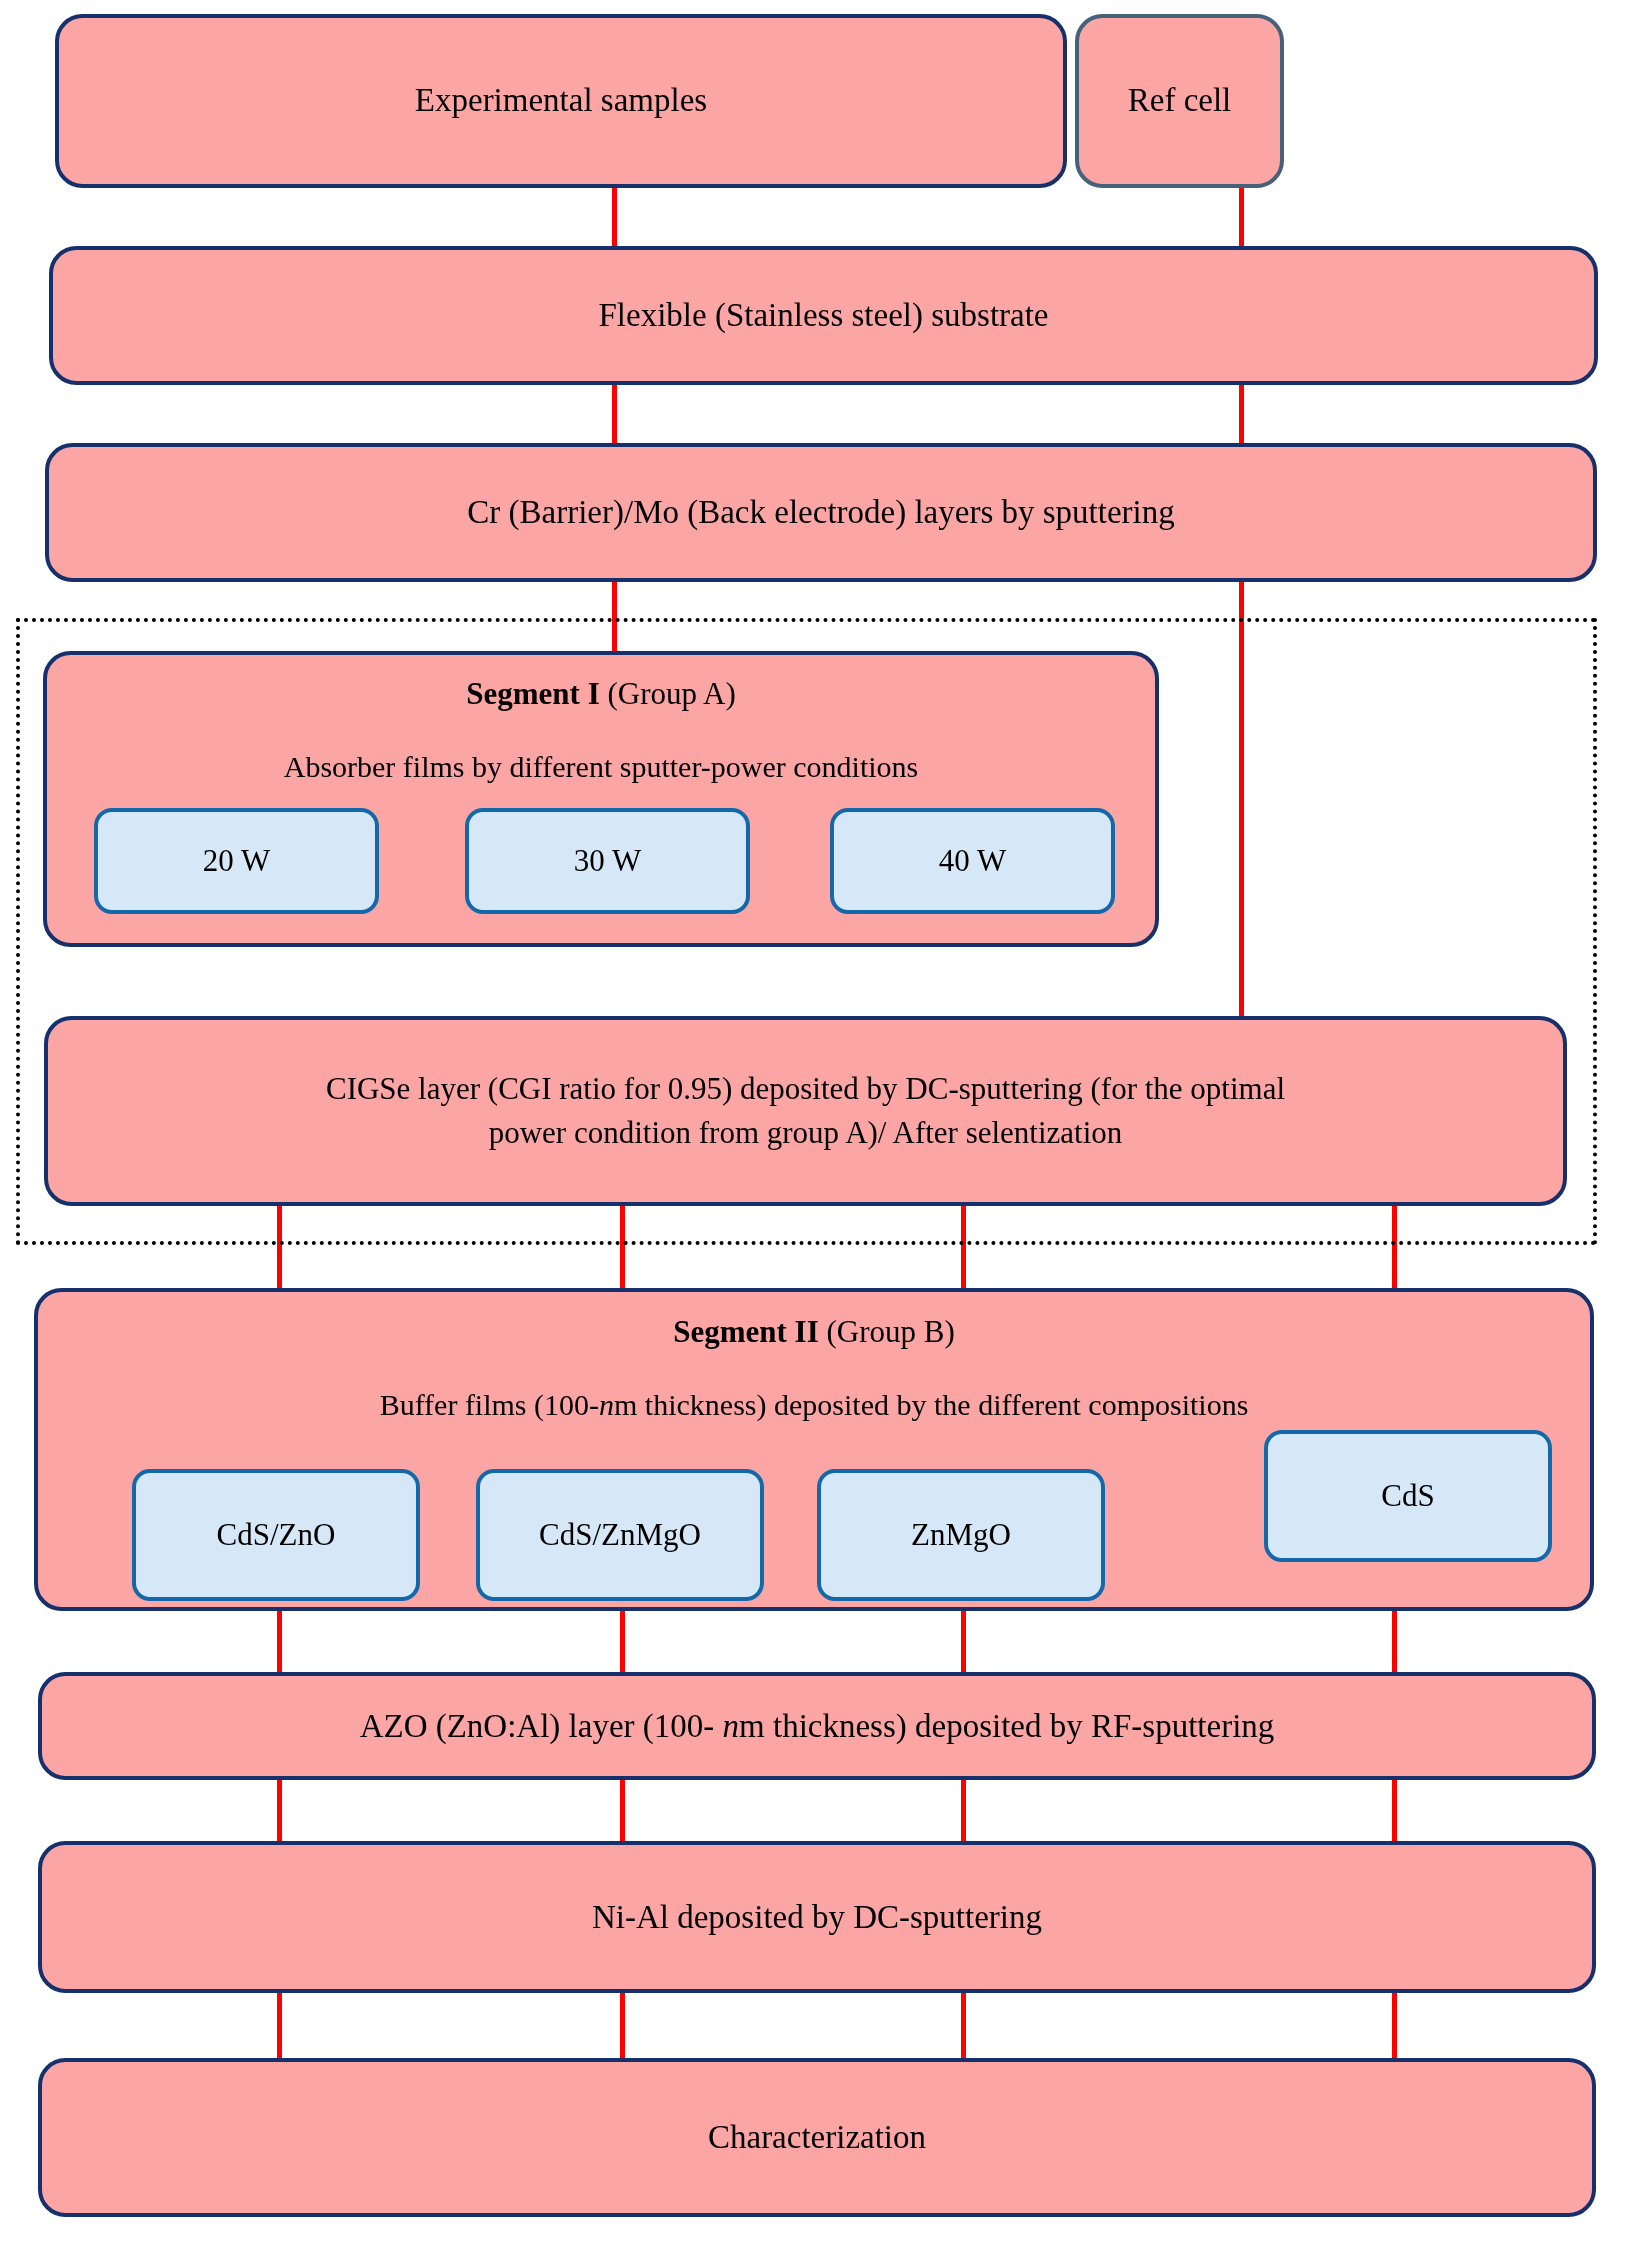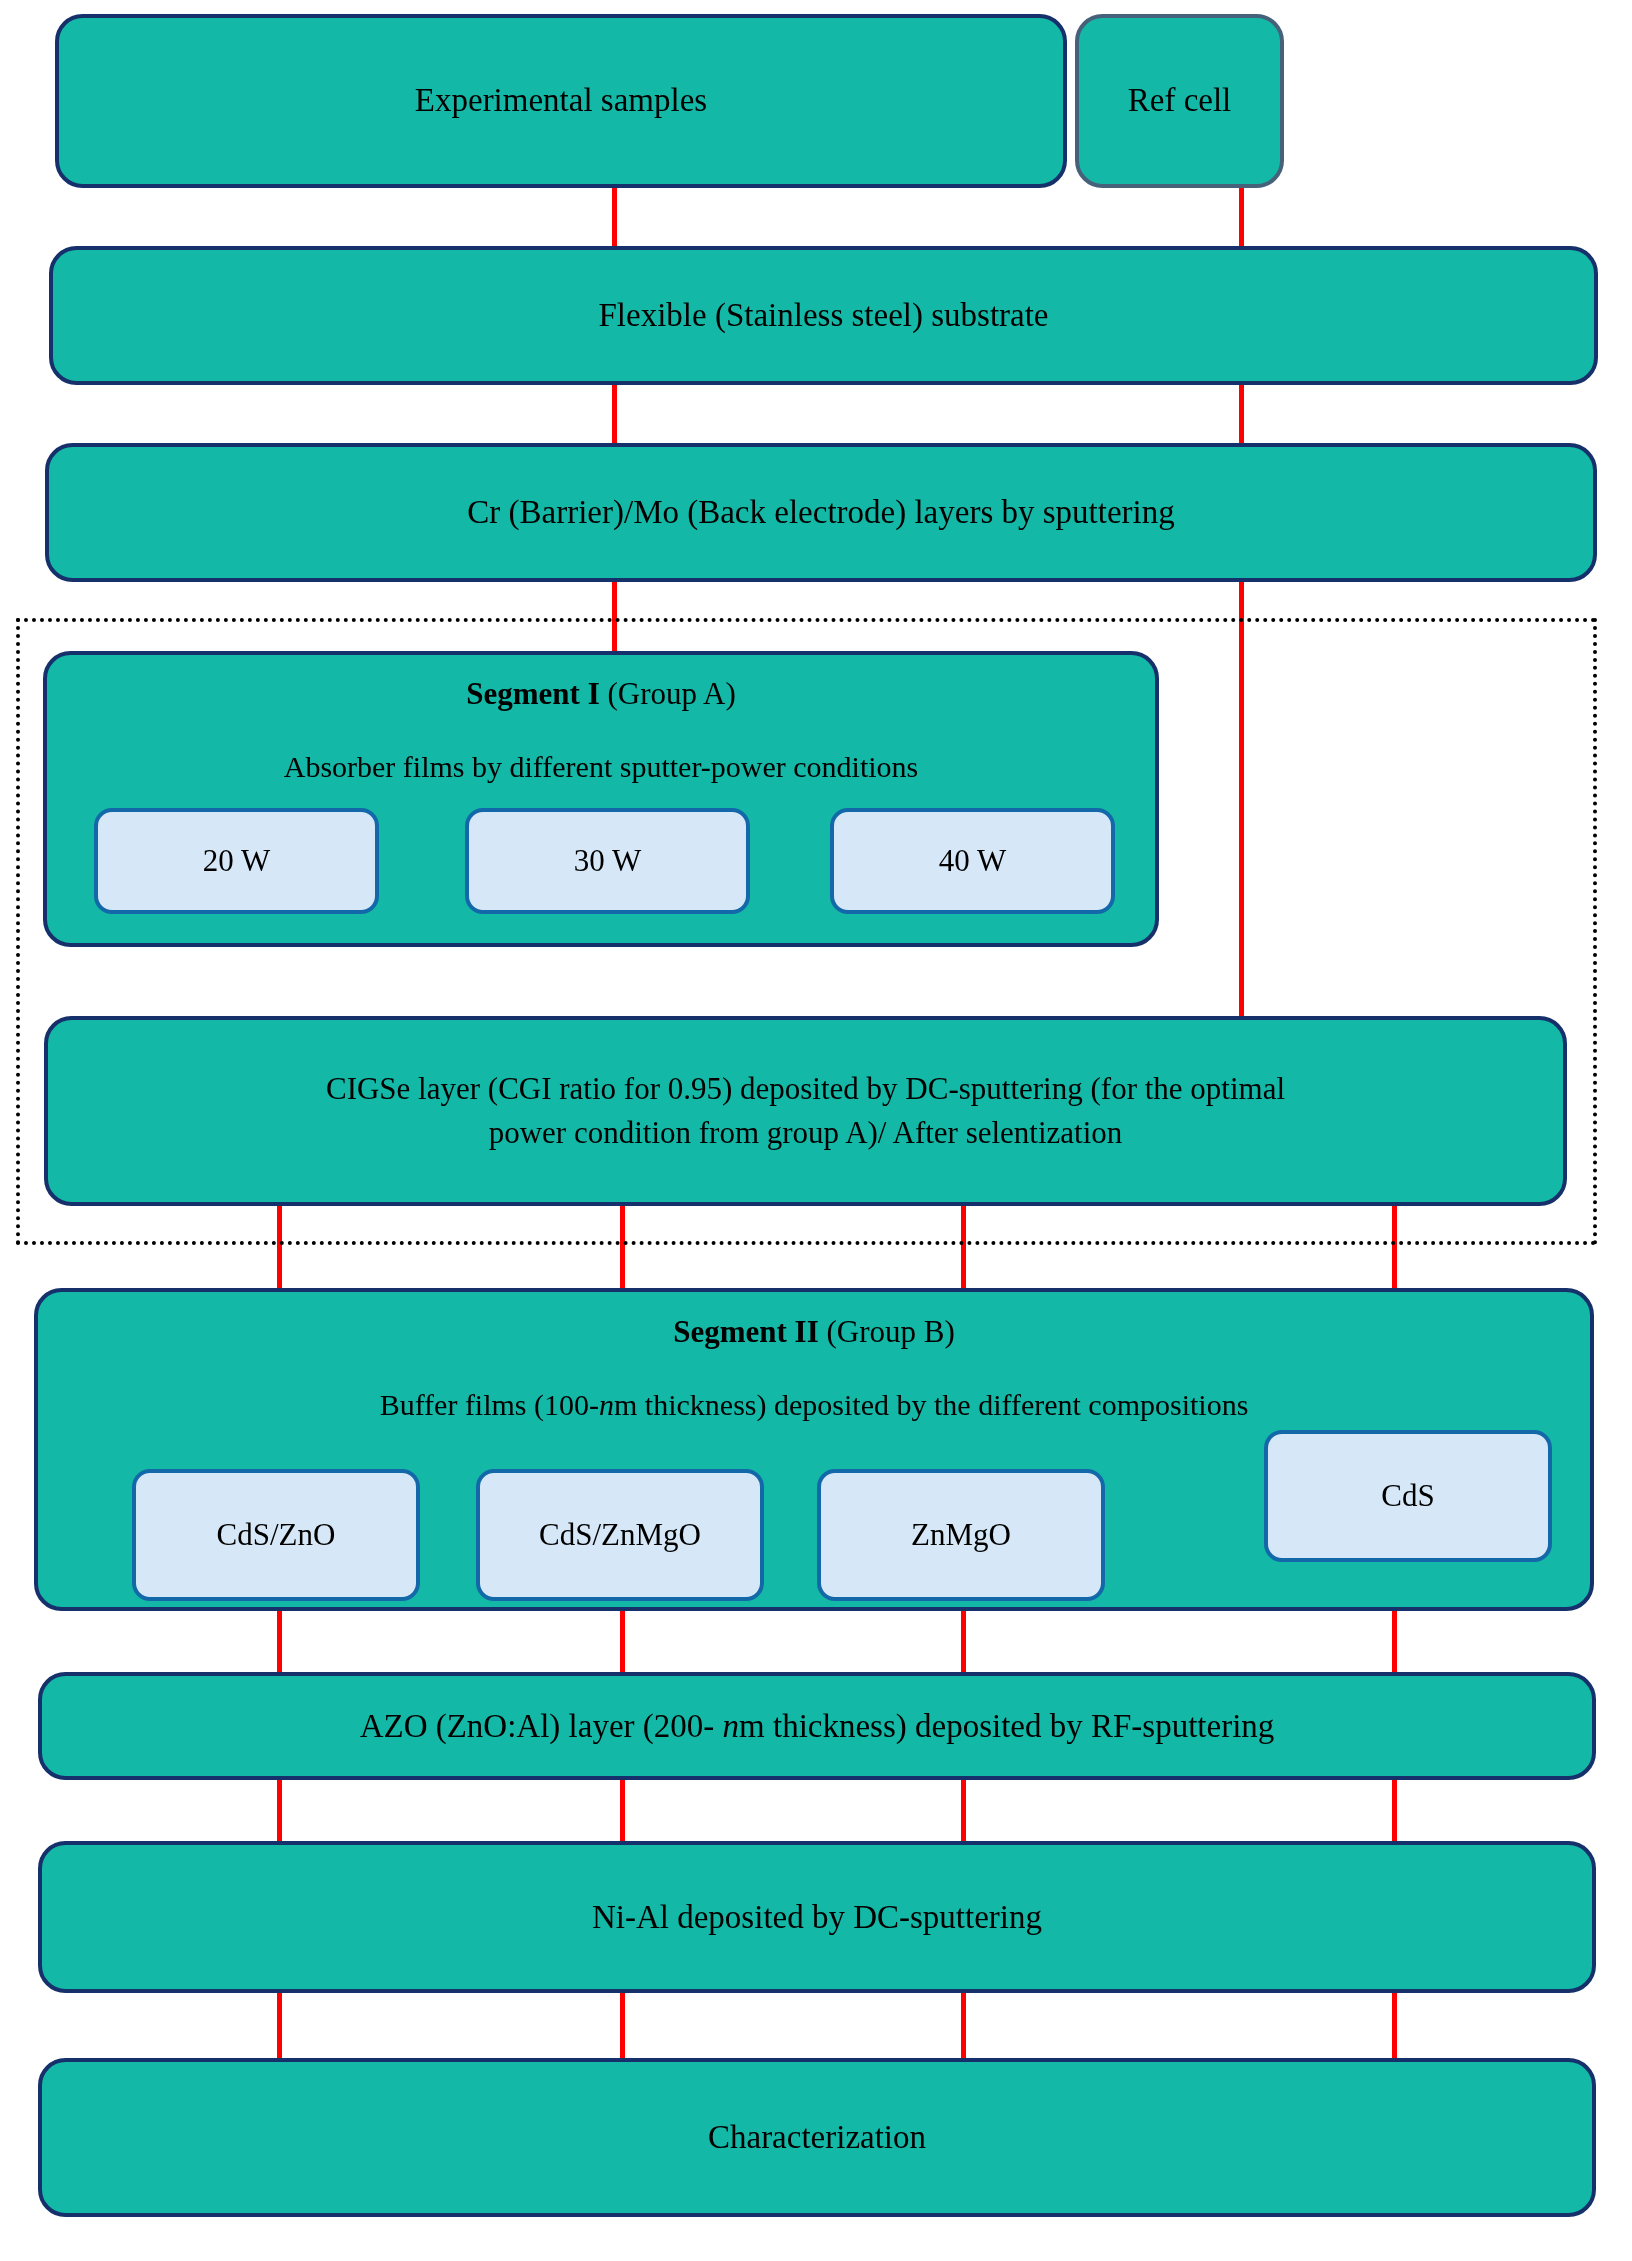--- a/index.html
+++ b/index.html
@@ -25,21 +25,21 @@
     width: 4.8px;
     z-index: 1;
   }
 
   
   .box {
     position: absolute;
     box-sizing: border-box;
     border: 4.8px solid #15306b;
     border-radius: 27.5px;
-    background: #14b8a6;
+    background: #fca5a5;
     display: flex;
     flex-direction: column;
     align-items: center;
     justify-content: center;
     text-align: center;
     color: #000000;
     z-index: 3;
   }
   .box .line {
     display: block;
@@ -176,21 +176,21 @@
   </div>
   <div class="chip" style="left:817px; top:1469px; width:288px; height:132px;font-family:Liberation Serif, serif;">
     <span class="t-chip">ZnMgO</span>
   </div>
   <div class="chip" style="left:1264px; top:1430px; width:288px; height:132px;">
     <span class="t-chip">CdS</span>
   </div>
 
   <div class="box" style="left:38px; top:1672px; width:1558px; height:108px;">
     <span class="line t-xl">
-      <span>AZO (ZnO:Al) layer (200- </span><span class="ital">n</span><span>m thickness) deposited by RF-sputtering</span>
+      <span>AZO (ZnO:Al) layer (100- </span><span class="ital">n</span><span>m thickness) deposited by RF-sputtering</span>
     </span>
   </div>
 
   <div class="box" style="left:38px; top:1841px; width:1558px; height:152px;">
     <span class="line t-xl">Ni-Al deposited by DC-sputtering</span>
   </div>
 
   <div class="box" style="left:38px; top:2058px; width:1558px; height:159px;">
     <span class="line t-xl">Characterization</span>
   </div>

